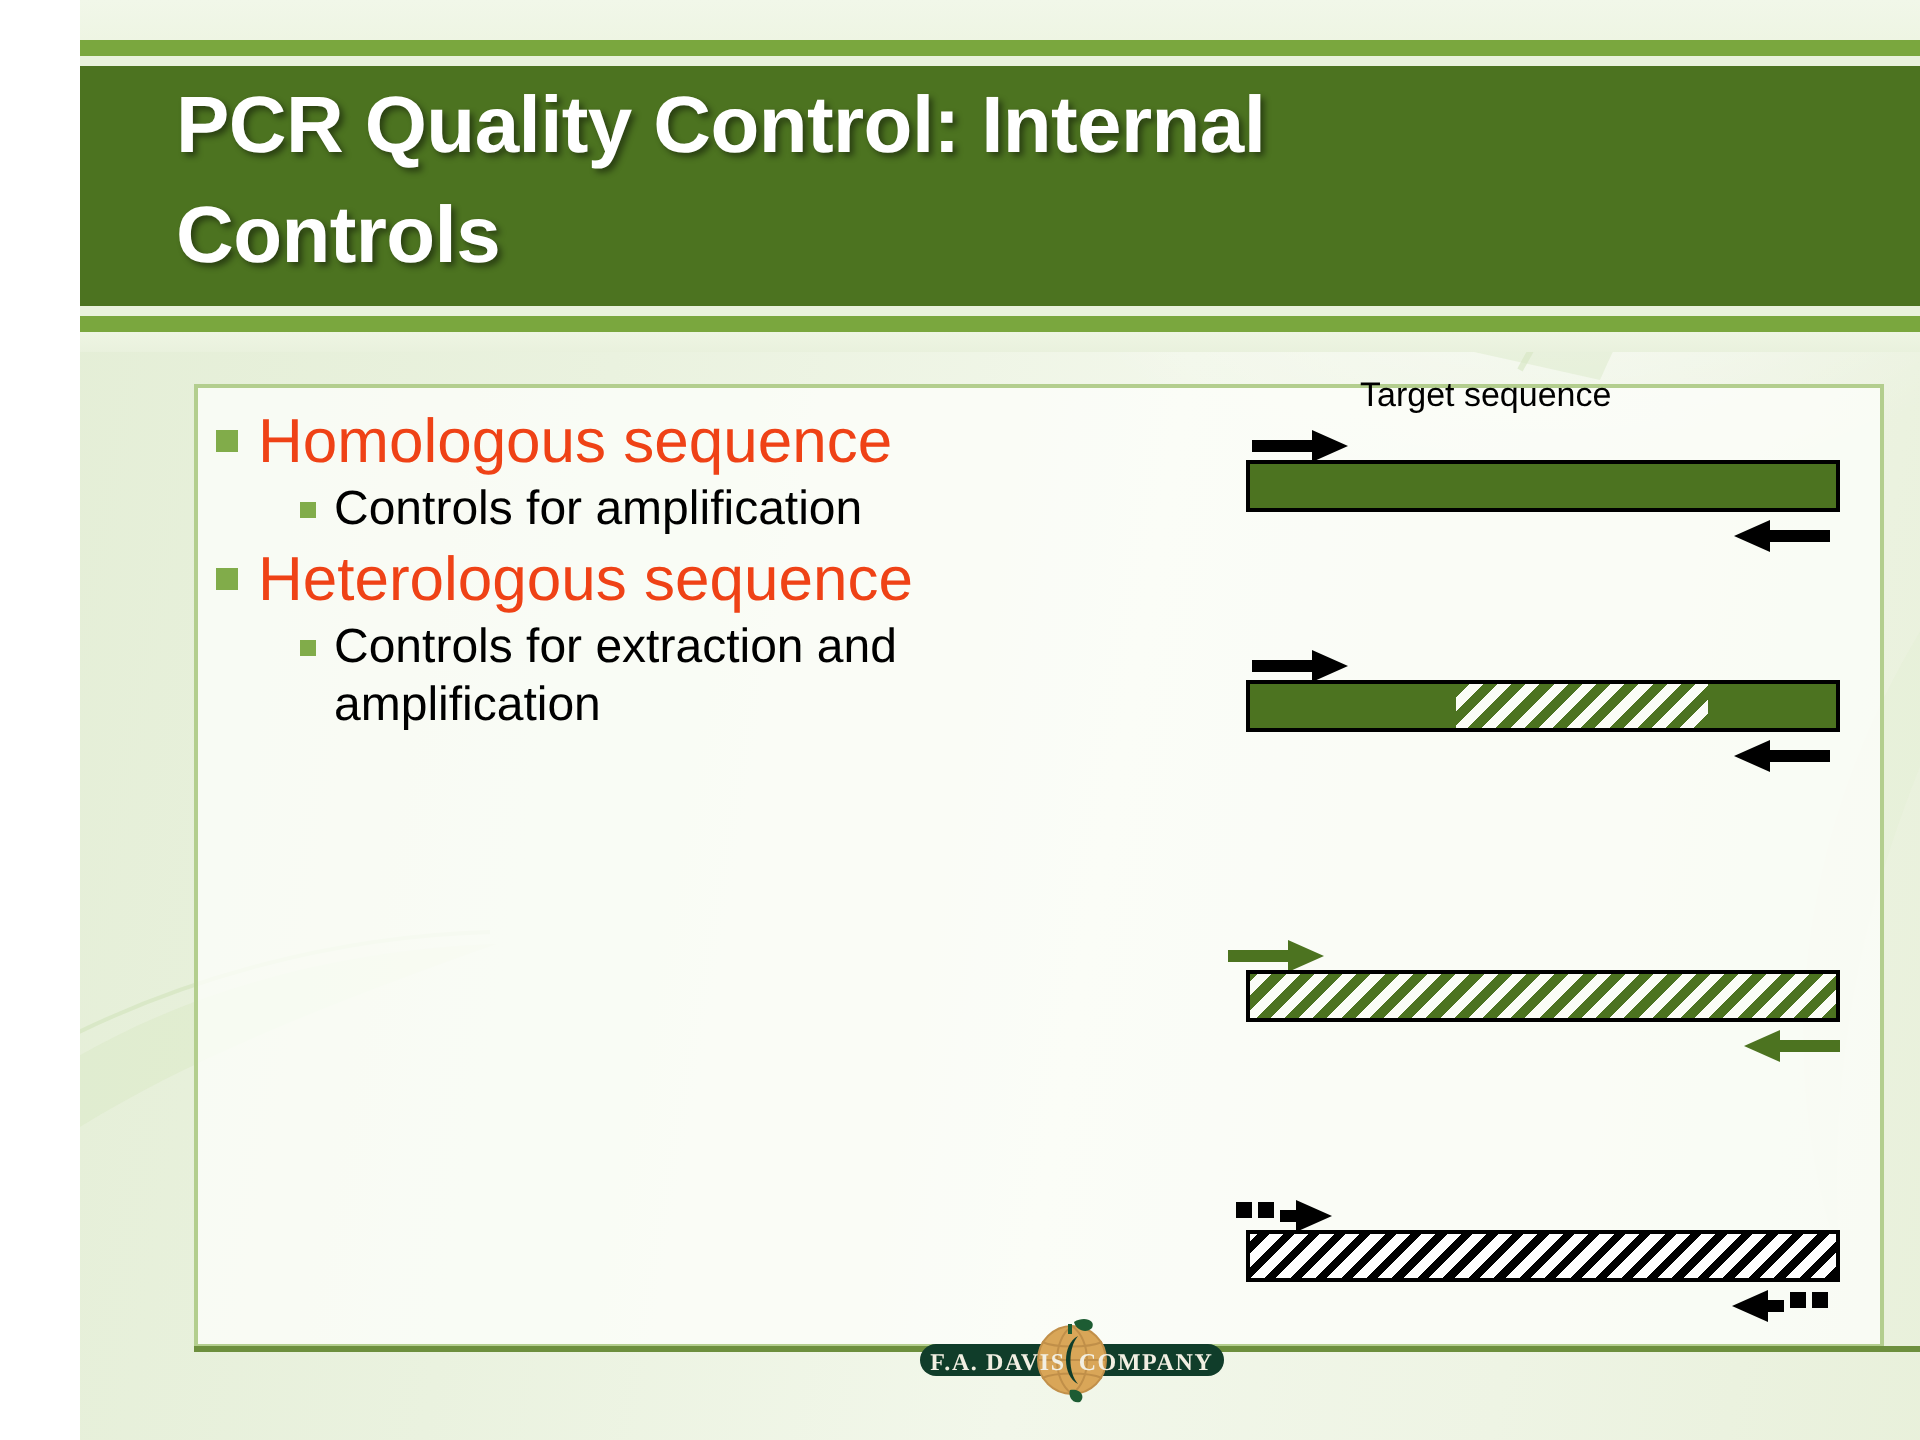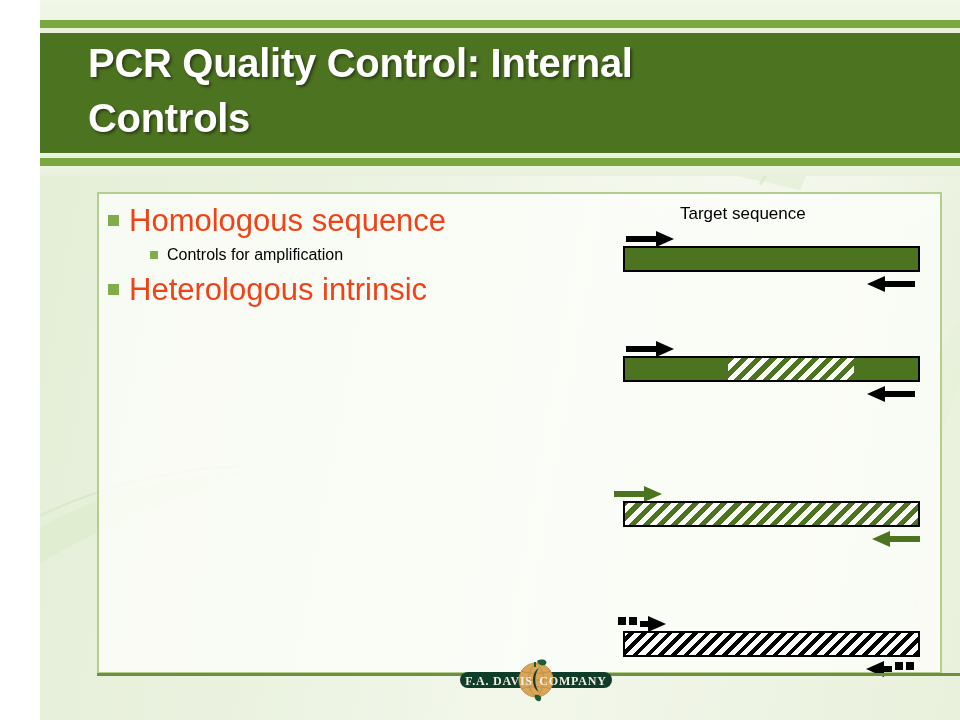--- a/index.html
+++ b/index.html
@@ -98,29 +98,29 @@
   .lvl2 .bmark { width: 8px;  height: 8px;  margin-top: 11px; margin-right: 9px; }
 
   .btxt { flex: 1 1 auto; }
   .lvl1 .btxt {
     color: #ef4216;
     font-size: 31px;
     line-height: 37px;
   }
   .lvl2 .btxt {
     color: #000000;
-    font-size: 16px;
+    font-size: 24px;
     line-height: 29px;
   }
 
   
   .diagrams {
     position: absolute;
     left: 560px;
-    top: 200px;
+    top: 184px;
     width: 340px;
     height: 470px;
   }
   .diag-label {
     position: absolute;
     left: 80px;
     top: 4px;
     font-size: 17px;
     color: #000000;
     white-space: nowrap;
@@ -226,23 +226,27 @@
       <span class="btxt">Homologous sequence</span>
     </div>
 
     <div class="bullet-row lvl2">
       <span class="bmark"></span>
       <span class="btxt">Controls for amplification</span>
     </div>
 
     <div class="bullet-row lvl1">
       <span class="bmark"></span>
-      <span class="btxt">Heterologous intrinsic</span>
-    </div>
-
+      <span class="btxt">Heterologous sequence</span>
+    </div>
+
+    <div class="bullet-row lvl2">
+      <span class="bmark"></span>
+      <span class="btxt">Controls for extraction and amplification</span>
+    </div>
 
 
 
   </div>
 
   <div class="diagrams">
 
     <div class="diag-label">Target sequence</div>
 
     <div class="bar-group" style="top:30px; height:80px;">

